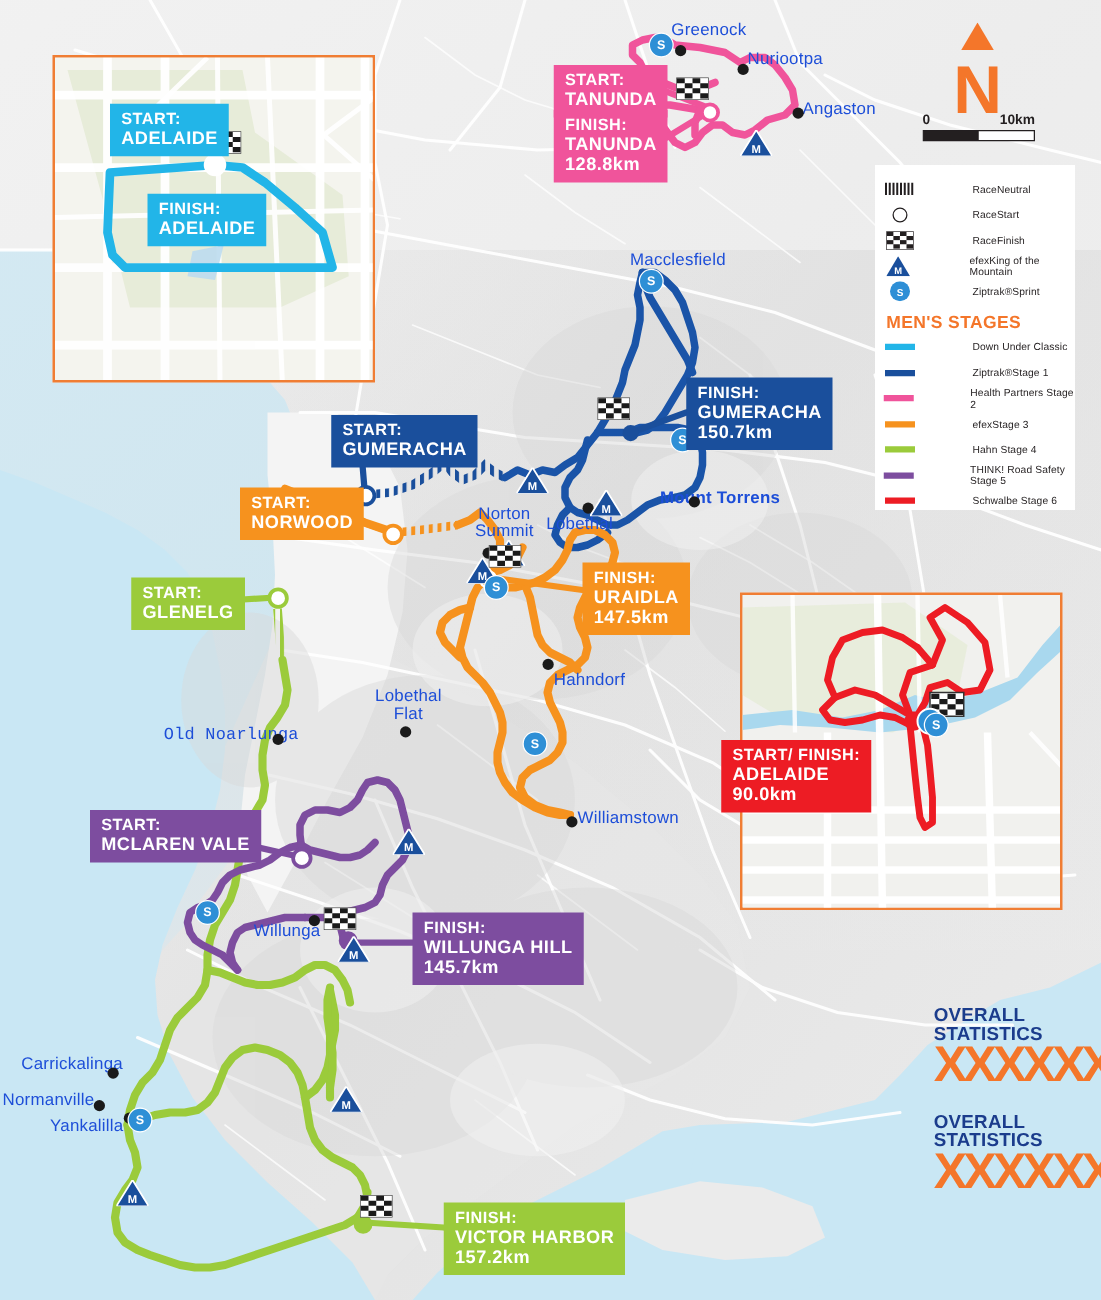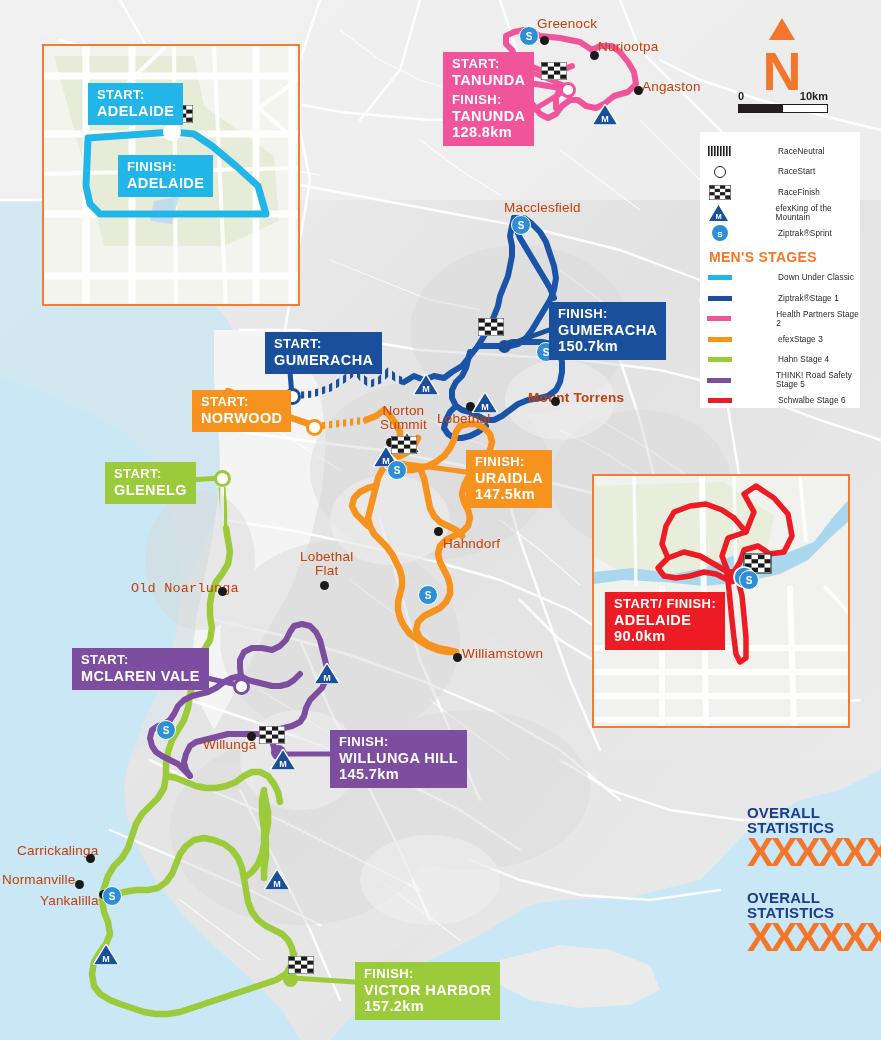--- a/index.html
+++ b/index.html
@@ -37,21 +37,21 @@
   .c-pink   { background: #f0549b; }
   .c-orange { background: #f6921e; }
   .c-green  { background: #9bcb3b; }
   .c-purple { background: #7d4d9f; }
   .c-red    { background: #ed1c24; }
 
   
   .place {
     position: absolute;
     font-size: 13.5px;
-    color: #c2410c;
+    color: #1d4ed8;
     white-space: nowrap;
     z-index: 24;
     letter-spacing: .2px;
   }
   .place.two { line-height: 1.05; text-align: center; }
   .placedot {
     position: absolute;
     width: 9px; height: 9px;
     border-radius: 50%;
     background: #1a1a1a;
@@ -536,21 +536,21 @@
       </div>
       <div class="callout c-purple" style="left: 72px; top: 648px;">
         <span class="ln1">START:</span>
         <span class="ln2">MCLAREN VALE</span>
       </div>
       <div class="callout c-purple" style="left: 330px; top: 730px;">
         <span class="ln1">FINISH:</span>
         <span class="ln2">WILLUNGA HILL</span>
         <span class="ln3">145.7km</span>
       </div>
-      <div class="callout c-red" style="left: 605px; top: 592px;">
+      <div class="callout c-red" style="left: 577px; top: 592px;">
         <span class="ln1">START/ FINISH:</span>
         <span class="ln2">ADELAIDE</span>
         <span class="ln3">90.0km</span>
       </div>
     </div>
 
   <div id="place-host">
       <div class="place" style="left: 537px; top: 16px;">Greenock</div>
       <div class="placedot" style="left: 540px; top: 36px;"></div>
       <div class="place" style="left: 598px; top: 39px;">Nuriootpa</div>

